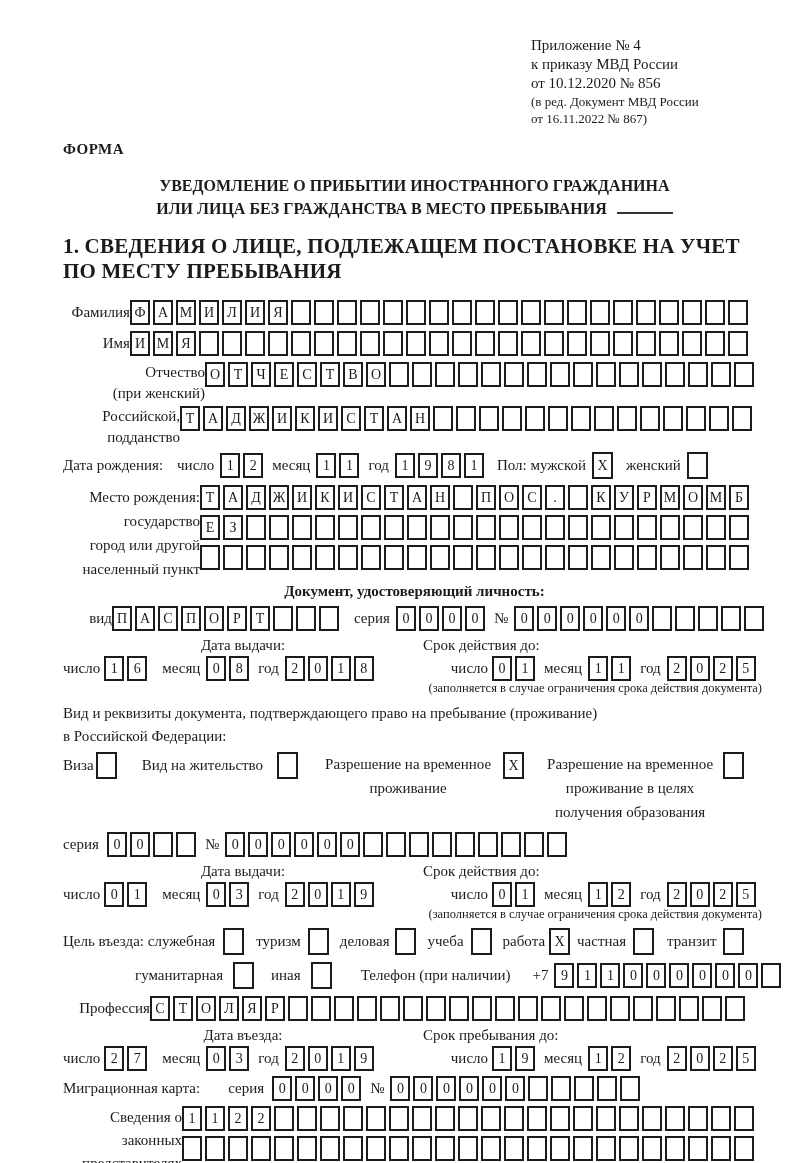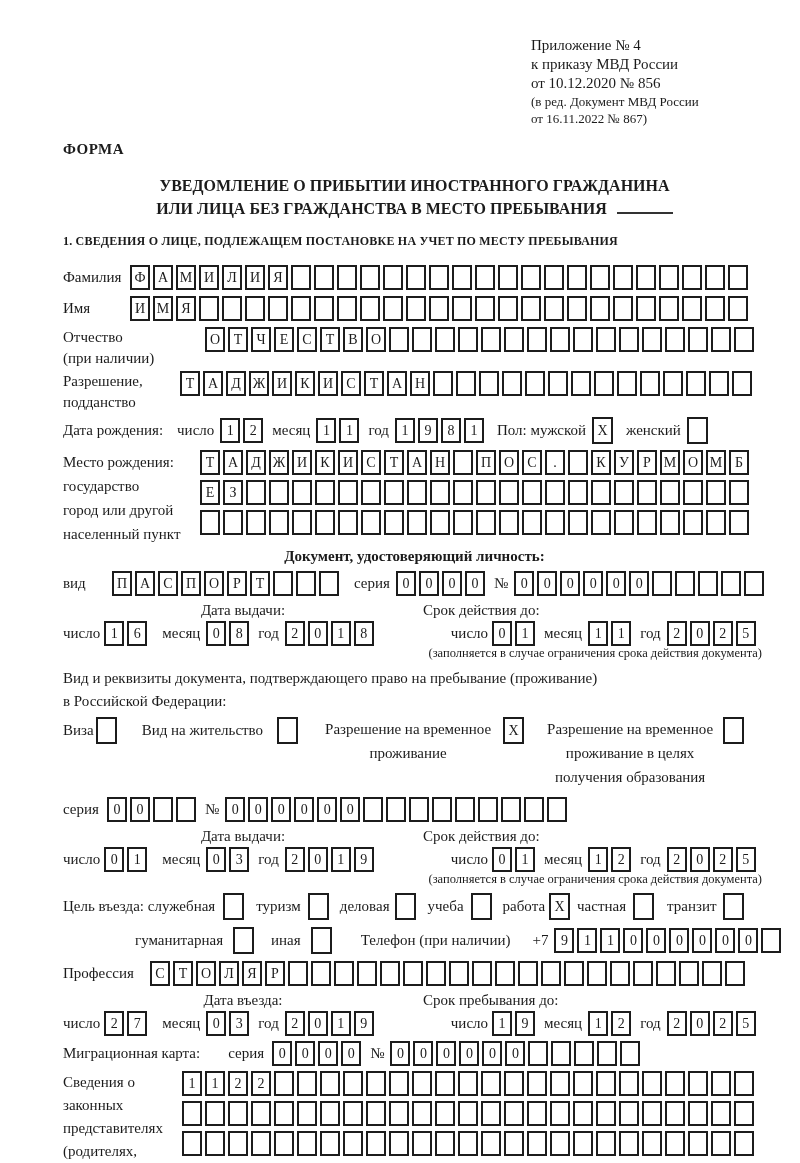--- a/index.html
+++ b/index.html
@@ -5,25 +5,25 @@
   html,body{margin:0;padding:0;background:#fff;}
   .page{position:relative;width:800px;height:1163px;box-sizing:border-box;
         padding:36px 34px 10px 63px;background:#fff;color:#1b1b1b;
         font-family:"Liberation Serif","DejaVu Serif",serif;font-size:15px;overflow:hidden;}
   
   .hdr{margin-left:468px;line-height:19px;margin-bottom:8px;}
   .hdr .sub{font-size:13px;line-height:17px;}
   .forma{text-align:left;padding-right:28px;font-weight:bold;letter-spacing:.5px;margin:14px 0 16px 0;}
   .title{text-align:center;font-weight:bold;font-size:16px;line-height:23px;margin-bottom:14px;font-family:Liberation Serif, serif;}
   .uline{display:inline-block;width:56px;border-bottom:2px solid #333;height:14px;margin-left:10px;}
-  .sec{font-weight:bold;font-size:12px;margin-bottom:16px;letter-spacing:.2px;}
+  .sec{font-weight:bold;font-size:21px;margin-bottom:16px;letter-spacing:.2px;}
   
   .row{display:flex;align-items:center;margin-bottom:6px;}
   .top{align-items:flex-start;}
-  .lc{flex:0 0 auto;}
+  .lc{flex:0 0 auto;text-align:right;}
   .lbl{line-height:21px;}
   .cells{display:inline-flex;flex-wrap:nowrap;}
   .cell{box-sizing:border-box;width:20px;height:25px;border:2px solid #1c1c1c;margin-right:3px;
         display:flex;align-items:center;justify-content:center;font-size:14px;flex:0 0 auto;background:#fff;}
   .cb .cell{width:21px;height:27px;}
   .ctr{text-align:center;font-weight:bold;margin:2px 0 6px 0;}
   .sublbls{display:flex;margin-bottom:2px;}
   .sublbls .l{flex:0 0 360px;text-align:center;}
   .sublbls .r{flex:1;text-align:left;}
   .note{font-size:12.5px;text-align:right;padding-right:4px;margin:-2px 0 6px 0;}
@@ -116,21 +116,21 @@
         <span class="cell"></span>
         <span class="cell"></span>
         <span class="cell"></span>
         <span class="cell"></span>
       </span>
   </div>
 
   <div class="row top" style="margin-bottom:2px">
     <span class="lc stack" style="width:142px">
       <div>Отчество</div>
-      <div>(при наличии)</div>
+      <div>(при женский)</div>
     </span>
     <span class="cells">
         <span class="cell">О</span>
         <span class="cell">Т</span>
         <span class="cell">Ч</span>
         <span class="cell">Е</span>
         <span class="cell">С</span>
         <span class="cell">Т</span>
         <span class="cell">В</span>
         <span class="cell">О</span>
@@ -148,21 +148,21 @@
         <span class="cell"></span>
         <span class="cell"></span>
         <span class="cell"></span>
         <span class="cell"></span>
         <span class="cell"></span>
       </span>
   </div>
 
   <div class="row top" style="margin-bottom:4px">
     <span class="lc stack" style="width:117px">
-      <div>Разрешение,</div>
+      <div>Российской,</div>
       <div>подданство</div>
     </span>
     <span class="cells">
         <span class="cell">Т</span>
         <span class="cell">А</span>
         <span class="cell">Д</span>
         <span class="cell">Ж</span>
         <span class="cell">И</span>
         <span class="cell">К</span>
         <span class="cell">И</span>

